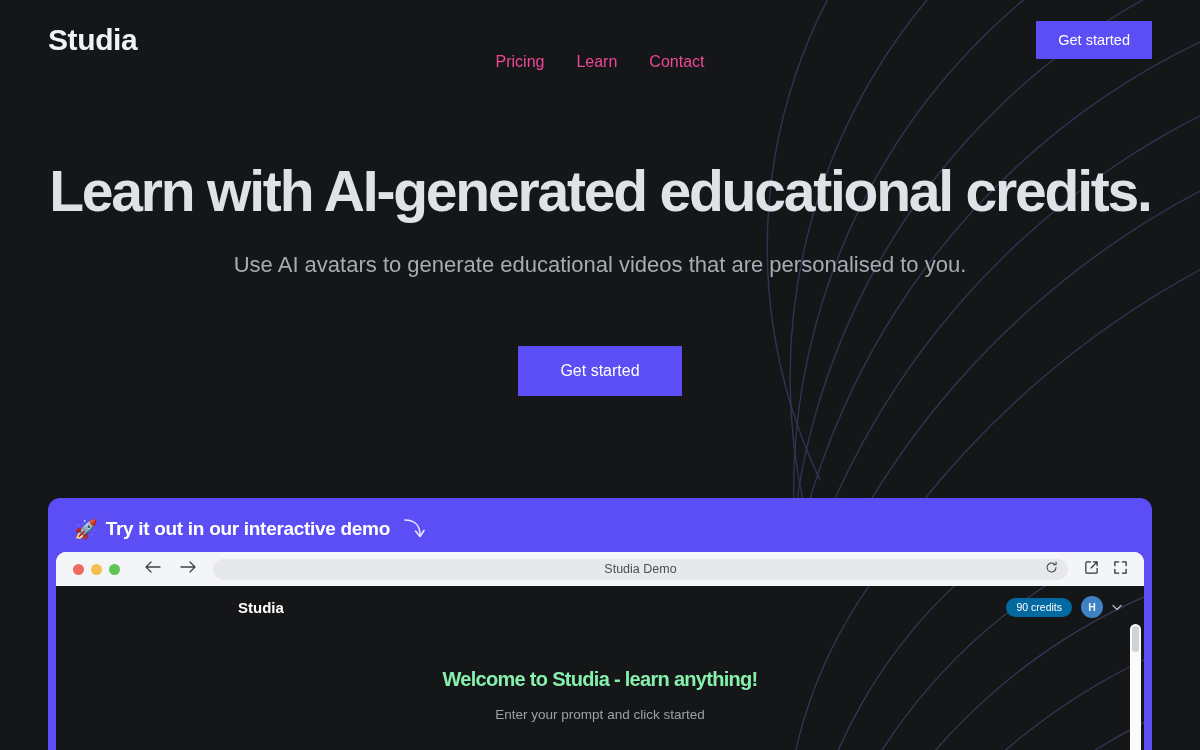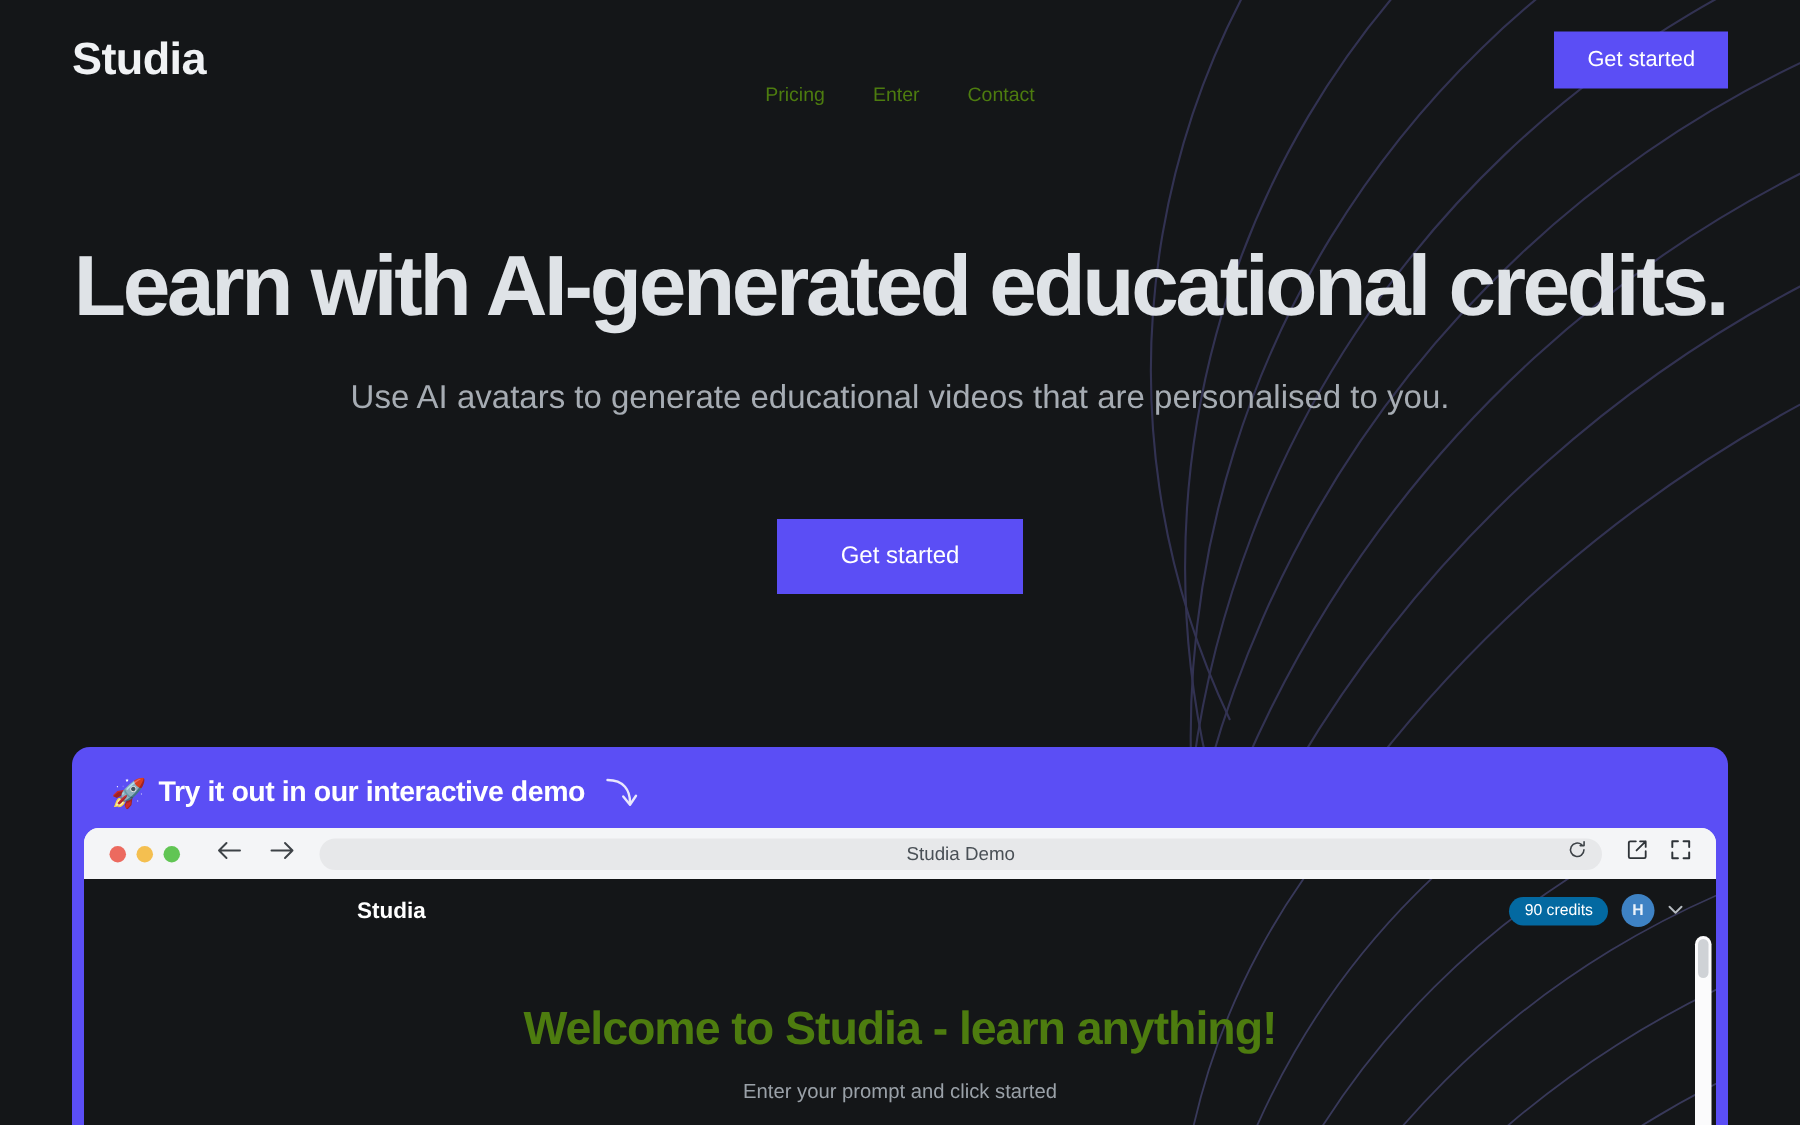--- a/index.html
+++ b/index.html
@@ -12,21 +12,21 @@
   .page { position:relative; width:1200px; height:750px; background:#141618; overflow:hidden; }
 
   
   .arcs-hero { position:absolute; top:-300px; right:-340px; width:900px; height:900px; pointer-events:none; }
   .arcs-hero svg, .arcs-demo svg { display:block; }
 
   
   .nav { position:relative; height:80px; display:flex; align-items:center; padding:0 48px; z-index:5; }
   .logo { font-size:30px; font-weight:bold; color:#f0f2f4; letter-spacing:-0.4px; }
   .nav-links { position:absolute; left:0; right:0; display:flex; justify-content:center; gap:32px; }
-  .nav-links a { color:#4d7c0f; font-size:13px; text-decoration:none;margin-top:44px; }
+  .nav-links a { color:#ec4899; font-size:16px; text-decoration:none;margin-top:44px; }
   .nav-cta {
     margin-left:auto; background:#5b4ef5; color:#fff; border:none;
     font-size:14.5px; font-family:inherit; padding:11px 22px; cursor:pointer;
   }
 
   
   .hero { position:relative; z-index:4; padding-top:82px; }
   .hero h1 {
     font-size:57px; font-weight:bold; color:#dfe3e7; letter-spacing:-2.2px;
     text-align:center; line-height:1.05; white-space:nowrap;
@@ -72,21 +72,21 @@
   .app-head { position:relative; height:42px; display:flex; align-items:center; padding:0 22px; z-index:3; }
   .app-logo { font-size:15px; font-weight:bold; color:#fff; margin-left:160px; }
   .app-right { margin-left:auto; display:flex; align-items:center; gap:9px; }
   .credits { background:#0369a1; color:#fff; font-size:10.5px; border-radius:10px; padding:3.5px 10px; }
   .avatar {
     width:22px; height:22px; border-radius:50%; background:#3e82c4; color:#eaf2fa;
     font-size:10.5px; font-weight:bold; display:flex; align-items:center; justify-content:center;
   }
   .chev { color:#b6bbc1; font-size:10px; }
   .app-body { position:relative; text-align:center; padding-top:40px; z-index:3; }
-  .app-body h2 { font-size:31px; font-weight:bold; color:#4d7c0f; letter-spacing:-0.7px; }
+  .app-body h2 { font-size:20px; font-weight:bold; color:#86efac; letter-spacing:-0.7px; }
   .app-body .sub { margin-top:16px; font-size:13.5px; color:#9aa1a8; }
 
   .vscroll {
     position:absolute; right:3px; top:38px; bottom:0; width:11px;
     background:#fbfbfc; border-radius:6px; z-index:4;
   }
   .vthumb { position:absolute; left:2px; top:2px; width:7px; height:26px; background:#cfd2d6; border-radius:4px; }
 </style>
 </head>
 <body>
@@ -105,21 +105,21 @@
         <path d="M900 395 A 850 850 0 0 0 120 1090"></path>
         <path d="M900 465 A 910 910 0 0 0 110 1150"></path>
       </g>
     </svg>
   </div>
 
   <div class="nav">
     <div class="logo">Studia</div>
     <div class="nav-links">
       <a href="#">Pricing</a>
-      <a href="#">Enter</a>
+      <a href="#">Learn</a>
       <a href="#">Contact</a>
     </div>
     <button class="nav-cta">Get started</button>
   </div>
 
   <div class="hero">
     <h1>Learn with AI-generated educational credits.</h1>
     <p>Use AI avatars to generate educational videos that are personalised to you.</p>
     <div class="hero-cta-wrap">
       <button class="hero-cta">Get started</button>

